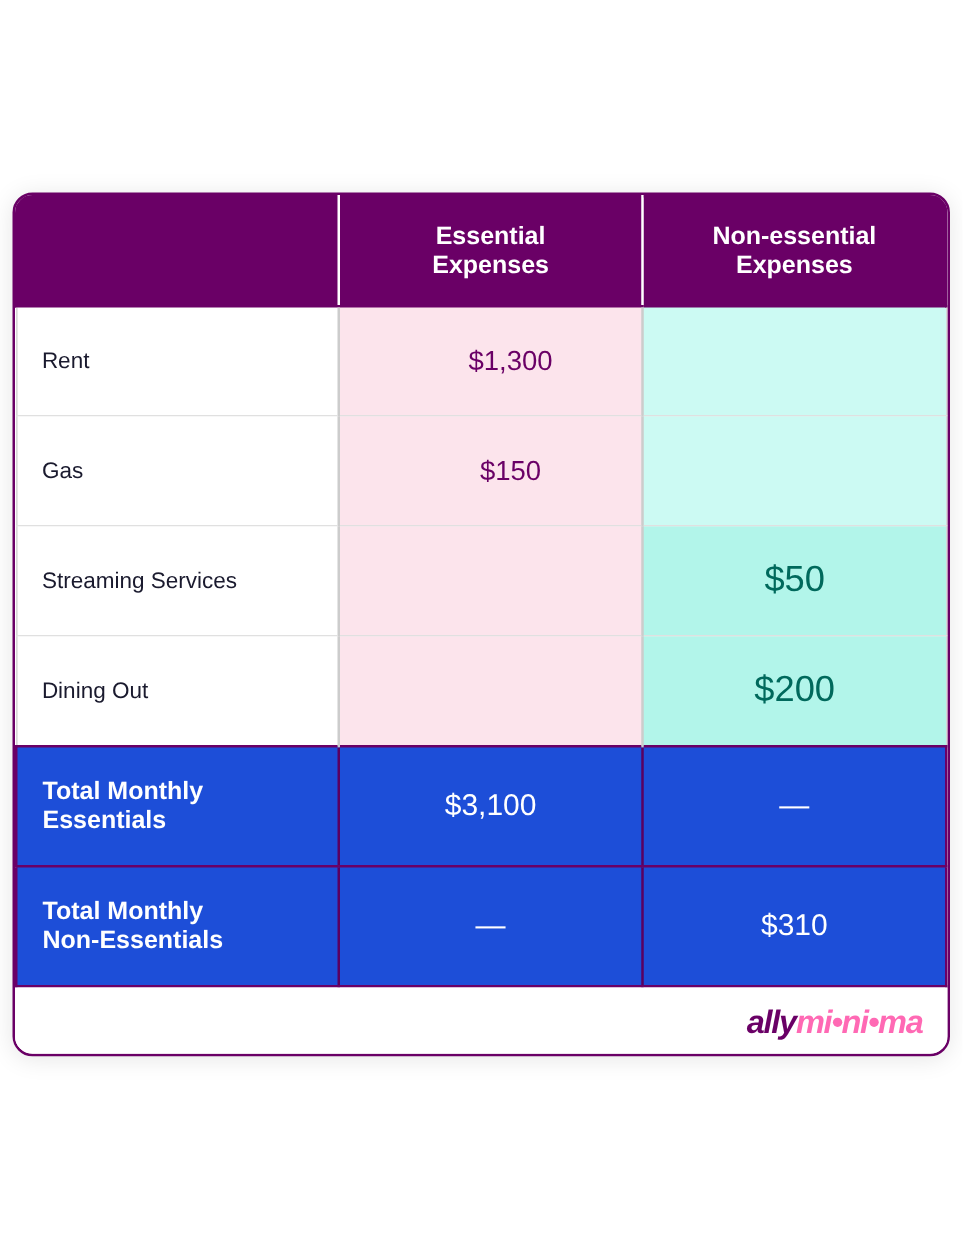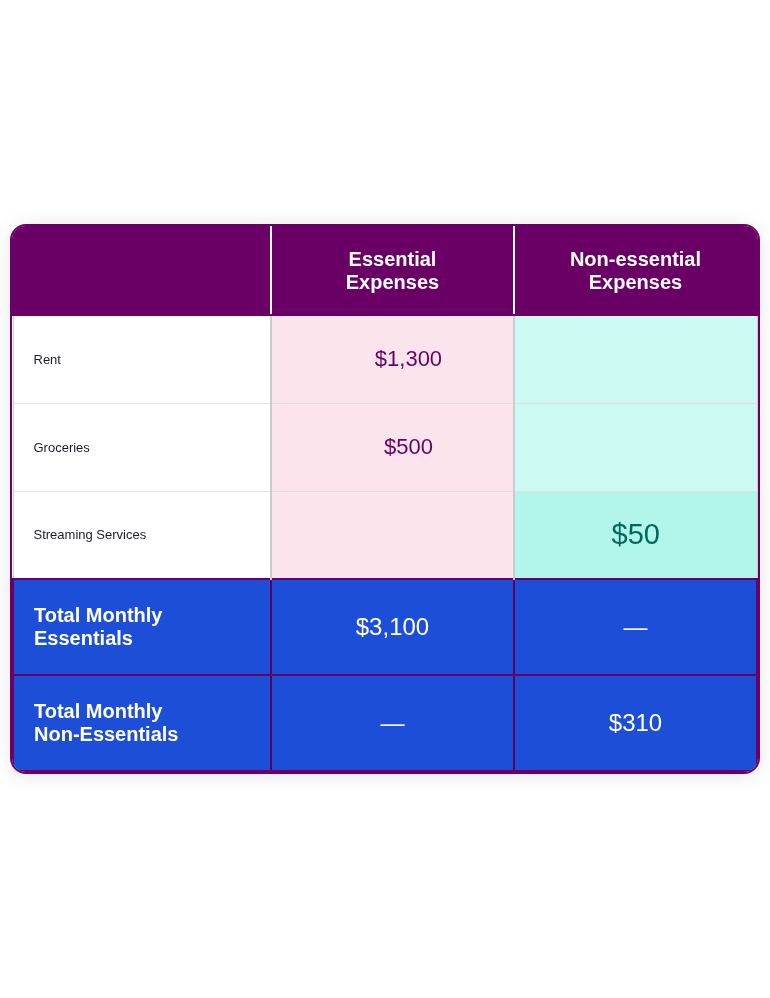--- a/index.html
+++ b/index.html
@@ -55,21 +55,21 @@
     .data-row td {
       padding: 0;
       border: 1px solid #ccc;
       height: 88px;
       vertical-align: middle;
     }
 
     .data-row td:first-child {
       background: #fff;
       padding: 16px 20px;
-      font-size: 13px;
+      font-size: 18px;
       color: #1a1a2e;
       border-right: 2px solid #ccc;
       width: 260px;
     }
 
     .data-row td.essential-cell {
       background: #fce4ec;
       text-align: center;
       font-size: 22px;
       color: #6a0066;
@@ -181,36 +181,46 @@
         </th>
       </tr>
     </thead>
     <tbody id="table-body">
     <tr class="data-row">
           <td>Rent</td>
           <td class="essential-cell">$1,300</td>
           <td class="nonessential-cell empty teal-light"></td>
         </tr>
         <tr class="data-row">
-          <td>Groceries</td>
-          <td class="essential-cell">$500</td>
+          <td>Gas</td>
+          <td class="essential-cell">$150</td>
           <td class="nonessential-cell empty teal-light"></td>
         </tr>
         <tr class="data-row">
           <td>Streaming Services</td>
           <td class="essential-cell empty"></td>
           <td class="nonessential-cell">$50</td>
+        </tr>
+        <tr class="data-row">
+          <td>Dining Out</td>
+          <td class="essential-cell empty"></td>
+          <td class="nonessential-cell">$200</td>
         </tr>
       </tbody>
     <tfoot id="table-foot">
     <tr class="total-row">
           <td>Total Monthly<br>Essentials</td>
           <td class="total-value">$3,100</td>
           <td class="total-value-last">—</td>
         </tr>
         <tr class="total-row">
           <td>Total Monthly<br>Non-Essentials</td>
           <td class="total-value">—</td>
           <td class="total-value-last">$310</td>
         </tr>
       </tfoot>
   </table>
+  <div class="logo-row">
+    <span class="logo-text">
+      <span class="logo-ally">ally</span><span class="logo-main">mi•ni•ma</span>
+    </span>
+  </div>
 </div>
 
 </body></html>

